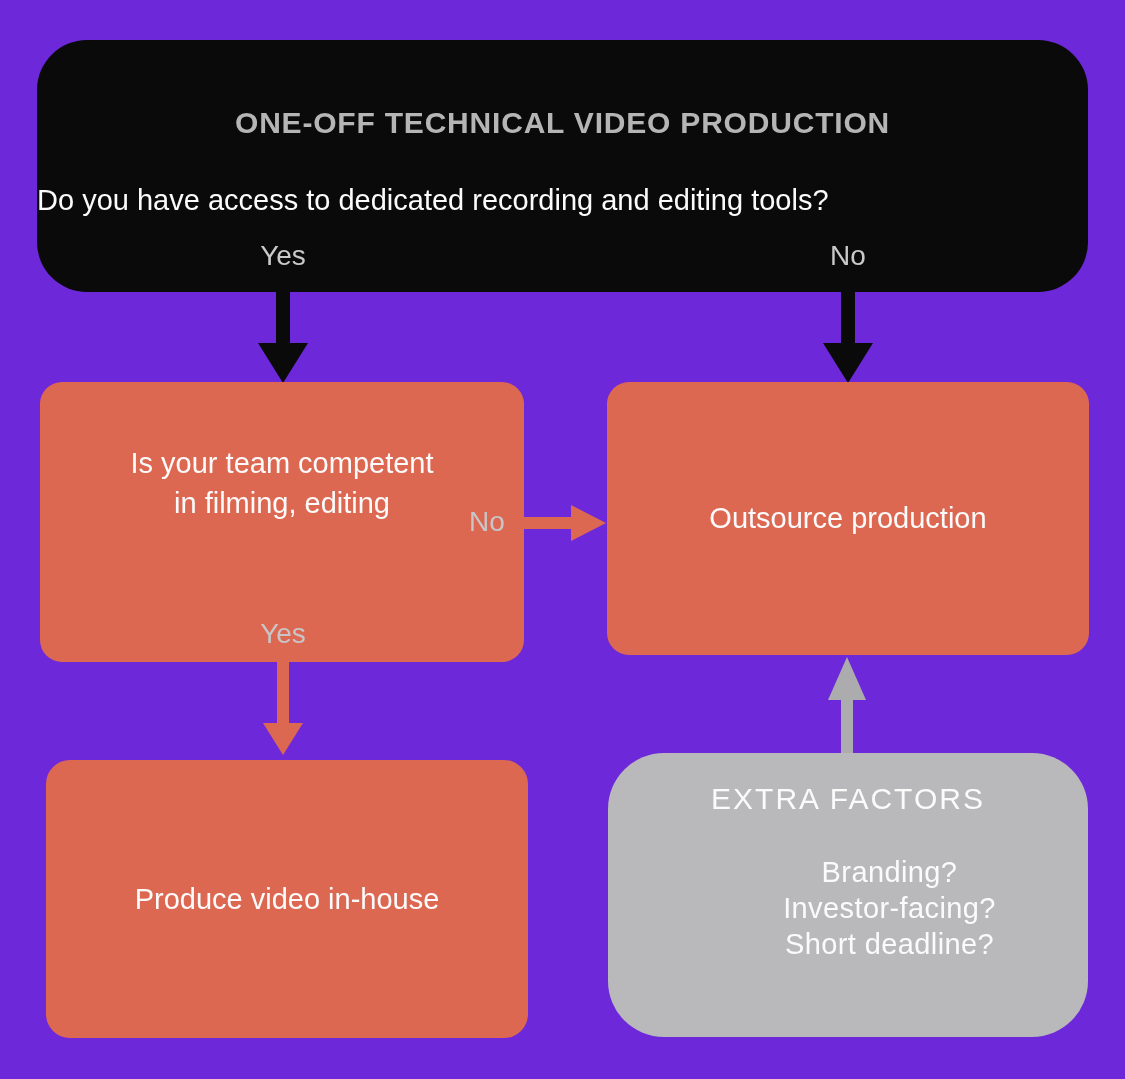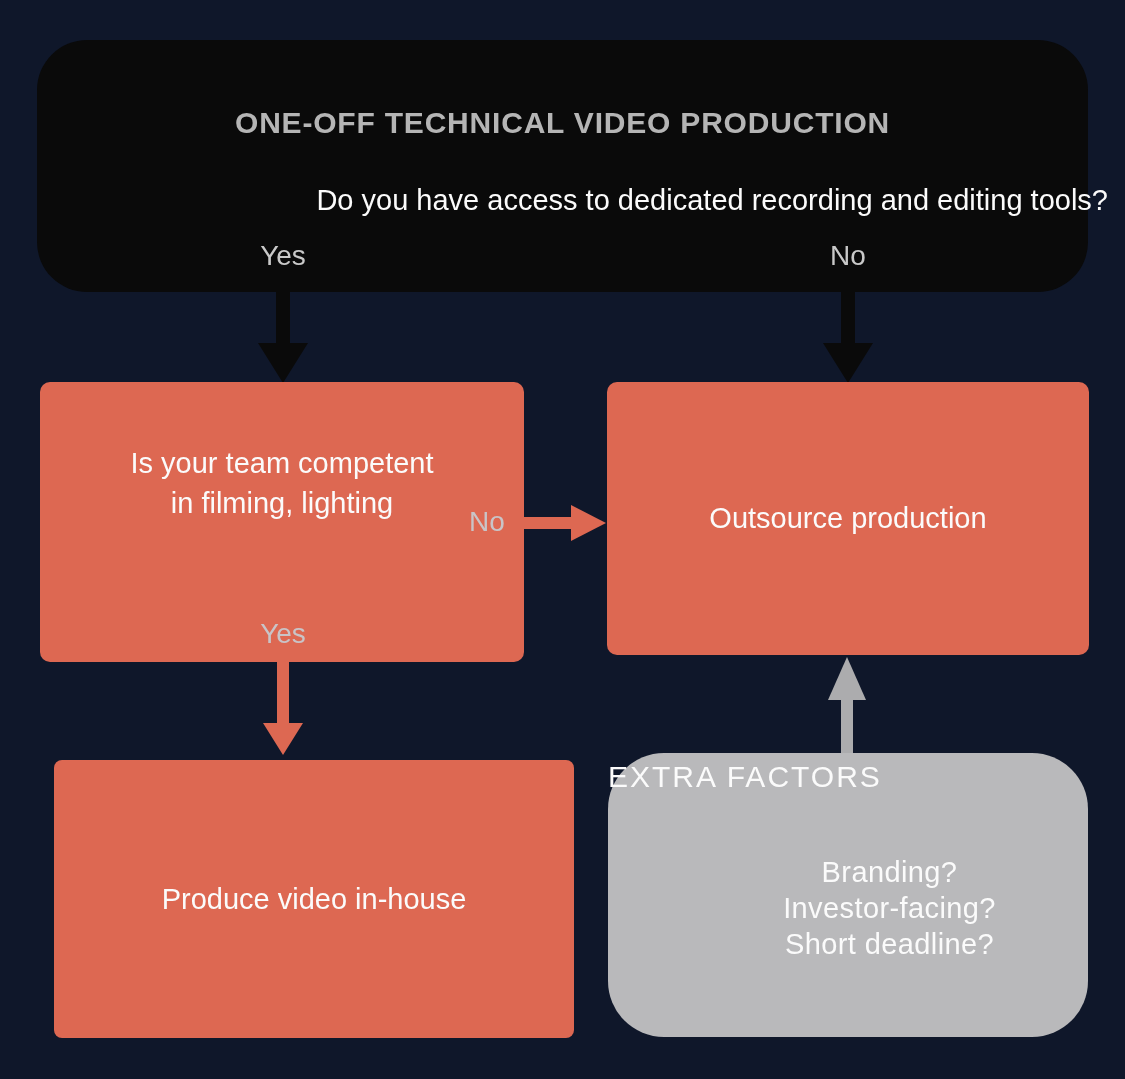--- a/index.html
+++ b/index.html
@@ -8,42 +8,42 @@
     --node-gray:#B9B9BB;
     --arrow-orange:#DD6852;
     --arrow-gray:#ACACAE;
     --title-text:#B5B5B5;
     --muted-label:#C9C9C9;
     --muted-label-on-orange:#C9C4C7;
     --white-text:#FBFBFB;
   }
   html,body{margin:0;padding:0;background:#ffffff;}
   body{font-family:"Liberation Sans","DejaVu Sans",sans-serif;}
-  .canvas{position:relative;width:1125px;height:1079px;background:#0f172a;overflow:hidden;}
+  .canvas{position:relative;width:1125px;height:1079px;background:#6d28d9;overflow:hidden;}
 
   .node{position:absolute;box-sizing:border-box;}
   .node-black{background:var(--node-black);border-radius:50px;}
-  .node-orange{background:var(--node-orange);border-radius:10px;}
+  .node-orange{background:var(--node-orange);border-radius:22px;}
   .node-gray{background:var(--node-gray);border-radius:56px;}
 
   .abs{position:absolute;}
 
   .start-title{top:106px;width:100%;text-align:center;font-size:30px;font-weight:700;
     letter-spacing:.8px;color:var(--title-text);}
-  .start-question{top:184px;width:100%;text-align:right;font-size:29px;color:var(--white-text);padding-left:20px;}
+  .start-question{top:184px;width:100%;text-align:left;font-size:29px;color:var(--white-text);}
   .start-branch{top:240px;font-size:28px;color:var(--muted-label);transform:translateX(-50%);white-space:nowrap;}
 
   .team-question{top:443px;left:40px;width:484px;text-align:center;font-size:29px;line-height:40px;
     color:var(--white-text);}
   .label-on-orange{font-size:28px;color:var(--muted-label-on-orange);transform:translate(-50%,-50%);white-space:nowrap;}
 
   .node-label{width:100%;height:100%;display:flex;align-items:center;justify-content:center;
     font-size:29px;color:var(--white-text);text-align:center;}
 
-  .extra-title{top:760px;left:608px;width:480px;font-size:30px;letter-spacing:2px;
+  .extra-title{top:782px;left:608px;width:480px;text-align:center;font-size:30px;letter-spacing:2px;
     color:var(--white-text);}
   .extra-items{top:854px;left:608px;width:563px;text-align:center;font-size:29px;line-height:36px;
     letter-spacing:.4px;color:var(--white-text);}
 
   .stem{position:absolute;}
   .head{position:absolute;width:0;height:0;}
   .stem-black{background:var(--node-black);}
   .stem-orange{background:var(--arrow-orange);}
   .stem-gray{background:var(--arrow-gray);}
   .head-down-black{border-left:25px solid transparent;border-right:25px solid transparent;
@@ -72,40 +72,40 @@
   </div>
 
   <div>
     <div class="stem stem-black" style="left:841px;top:292px;width:14px;height:51px;"></div>
     <div class="head head-down-black" style="left:823px;top:343px;"></div>
   </div>
 
   <div class="node node-orange" style="left:40px;top:382px;width:484px;height:280px;"></div>
   <div class="abs team-question">
     <div>Is your team competent</div>
-    <div>in filming, lighting</div>
+    <div>in filming, editing</div>
   </div>
   <div class="abs label-on-orange" style="left:283px;top:634px;">Yes</div>
   <div class="abs label-on-orange" style="left:487px;top:522px;">No</div>
 
   <div>
     <div class="stem stem-orange" style="left:524px;top:517px;width:47px;height:12px;"></div>
     <div class="head head-right-orange" style="left:571px;top:505px;"></div>
   </div>
 
   <div class="node node-orange" style="left:607px;top:382px;width:482px;height:273px;">
     <div class="node-label">Outsource production</div>
   </div>
 
   <div>
     <div class="stem stem-orange" style="left:277px;top:662px;width:12px;height:61px;"></div>
     <div class="head head-down-orange" style="left:263px;top:723px;"></div>
   </div>
 
-  <div class="node node-orange" style="left:46px;top:760px;width:520px;height:278px;border-radius:8px;margin-left:8px;">
+  <div class="node node-orange" style="left:46px;top:760px;width:482px;height:278px;border-radius:24px;">
     <div class="node-label">Produce video in-house</div>
   </div>
 
   <div>
     <div class="head head-up-gray" style="left:828px;top:657px;"></div>
     <div class="stem stem-gray" style="left:841px;top:700px;width:12px;height:54px;"></div>
   </div>
 
   <div class="node node-gray" style="left:608px;top:753px;width:480px;height:284px;"></div>
   <div class="abs extra-title">EXTRA FACTORS</div>

